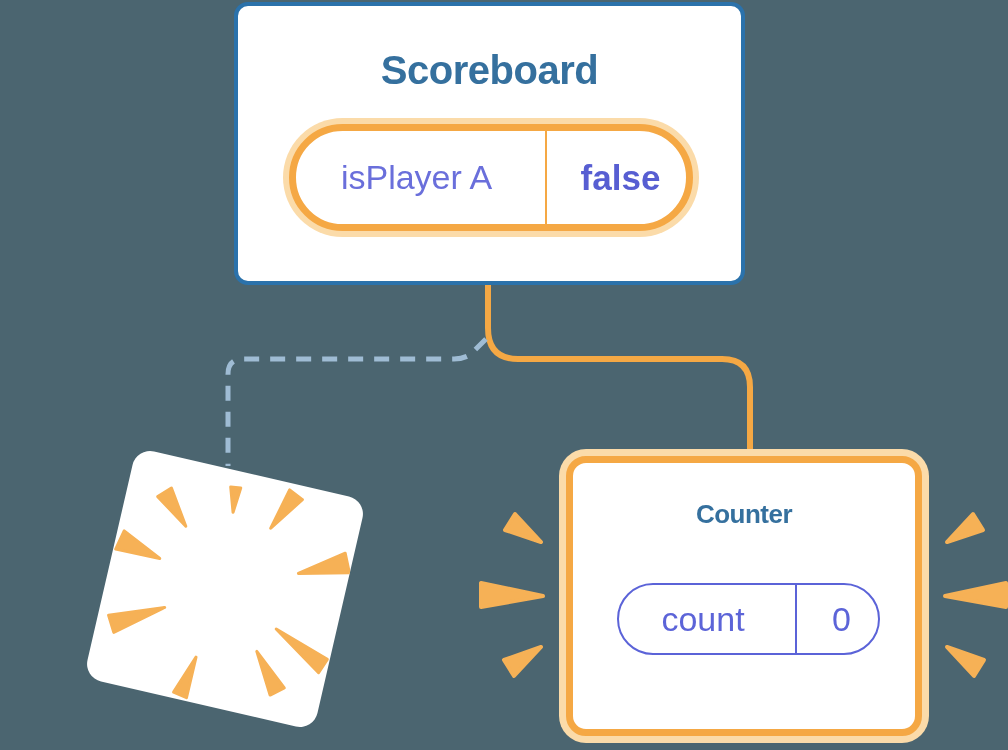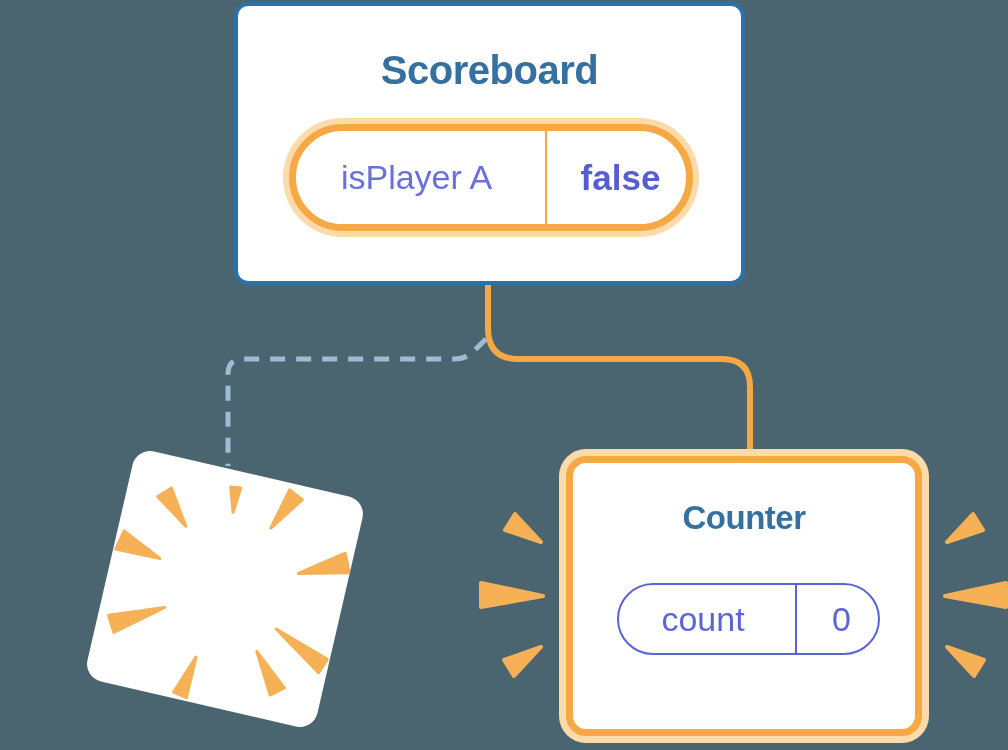--- a/index.html
+++ b/index.html
@@ -17,21 +17,21 @@
   #counter-card{
     left:566px;top:456px;width:356px;height:280px;
     border:7px solid #F5A844;border-radius:20px;
     box-shadow:0 0 0 7px #FBDBA9;
   }
   .card-title{
     position:absolute;left:0;right:0;text-align:center;
     font-weight:600;color:#35709E;letter-spacing:-0.5px;
   }
   #scoreboard-card .card-title{top:42px;font-size:40px;}
-  #counter-card .card-title{top:36px;font-size:33px;}
+  #counter-card .card-title{top:36px;font-size:26px;}
   .pill{
     position:absolute;display:flex;align-items:stretch;
     background:#fff;box-sizing:border-box;overflow:hidden;gap:8px;
   }
   #scoreboard-pill{
     left:51px;top:118px;width:404px;height:107px;
     border:7px solid #F5A844;border-radius:56px;
     box-shadow:0 0 0 6px #FBDBA9;
   }
   #counter-pill{

